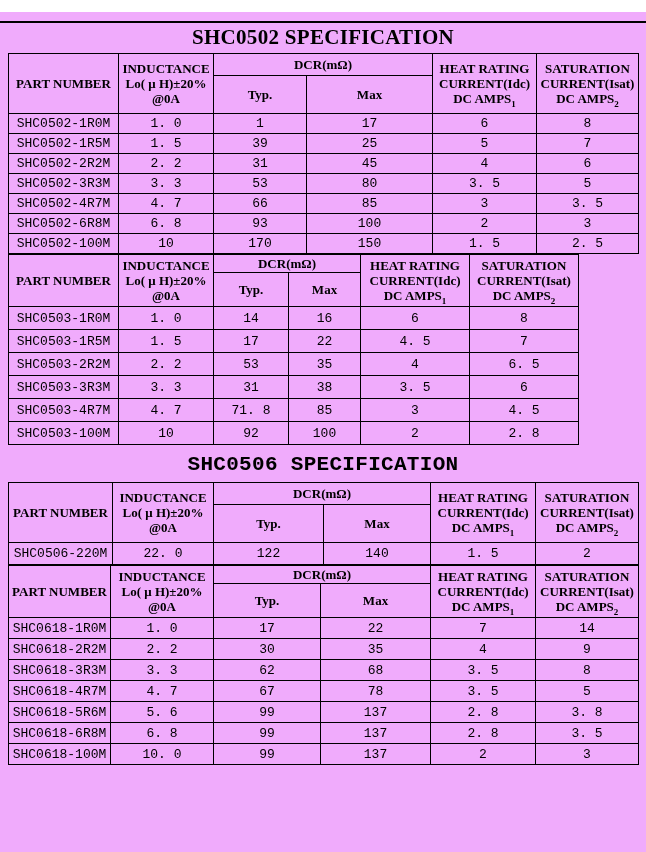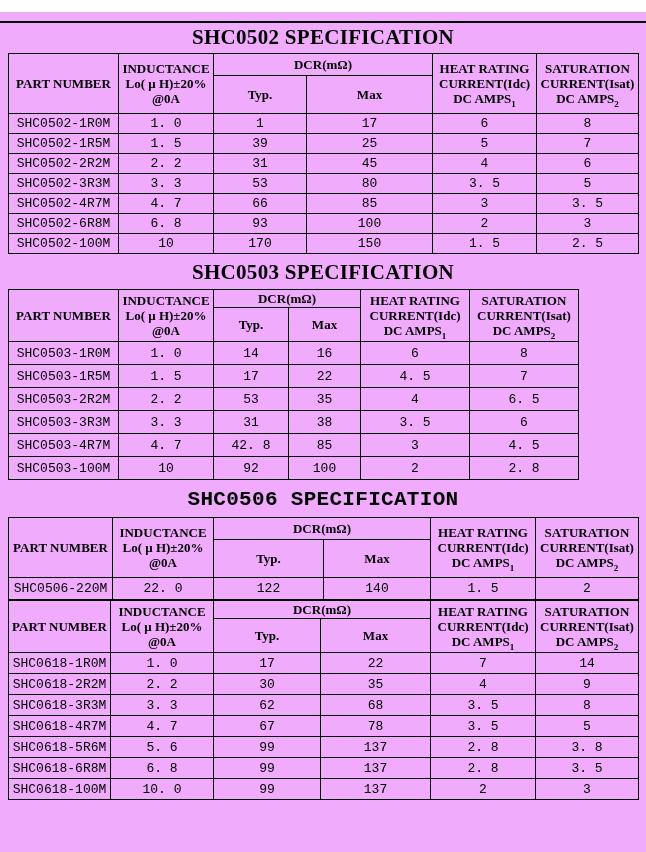--- a/index.html
+++ b/index.html
@@ -172,21 +172,20 @@
           <td>SHC0502-100M</td>
           <td>10</td>
           <td>170</td>
           <td>150</td>
           <td>1. 5</td>
           <td>2. 5</td>
         </tr>
       </tbody>
   </table>
 
-  <h2 class="section-title t-title-2">SHC0503 SPECIFICATION</h2>
   <table class="spec t2">
     <colgroup>
       <col style="width:110px">
         <col style="width:95px">
         <col style="width:75px">
       <col style="width:72px">
         <col style="width:109px">
         <col style="width:109px">
     </colgroup>
     <thead>
@@ -243,21 +242,21 @@
           <td>SHC0503-3R3M</td>
           <td>3. 3</td>
           <td>31</td>
           <td>38</td>
           <td>3. 5</td>
           <td>6</td>
         </tr>
         <tr>
           <td>SHC0503-4R7M</td>
           <td>4. 7</td>
-          <td>42. 8</td>
+          <td>71. 8</td>
           <td>85</td>
           <td>3</td>
           <td>4. 5</td>
         </tr>
         <tr>
           <td>SHC0503-100M</td>
           <td>10</td>
           <td>92</td>
           <td>100</td>
           <td>2</td>

